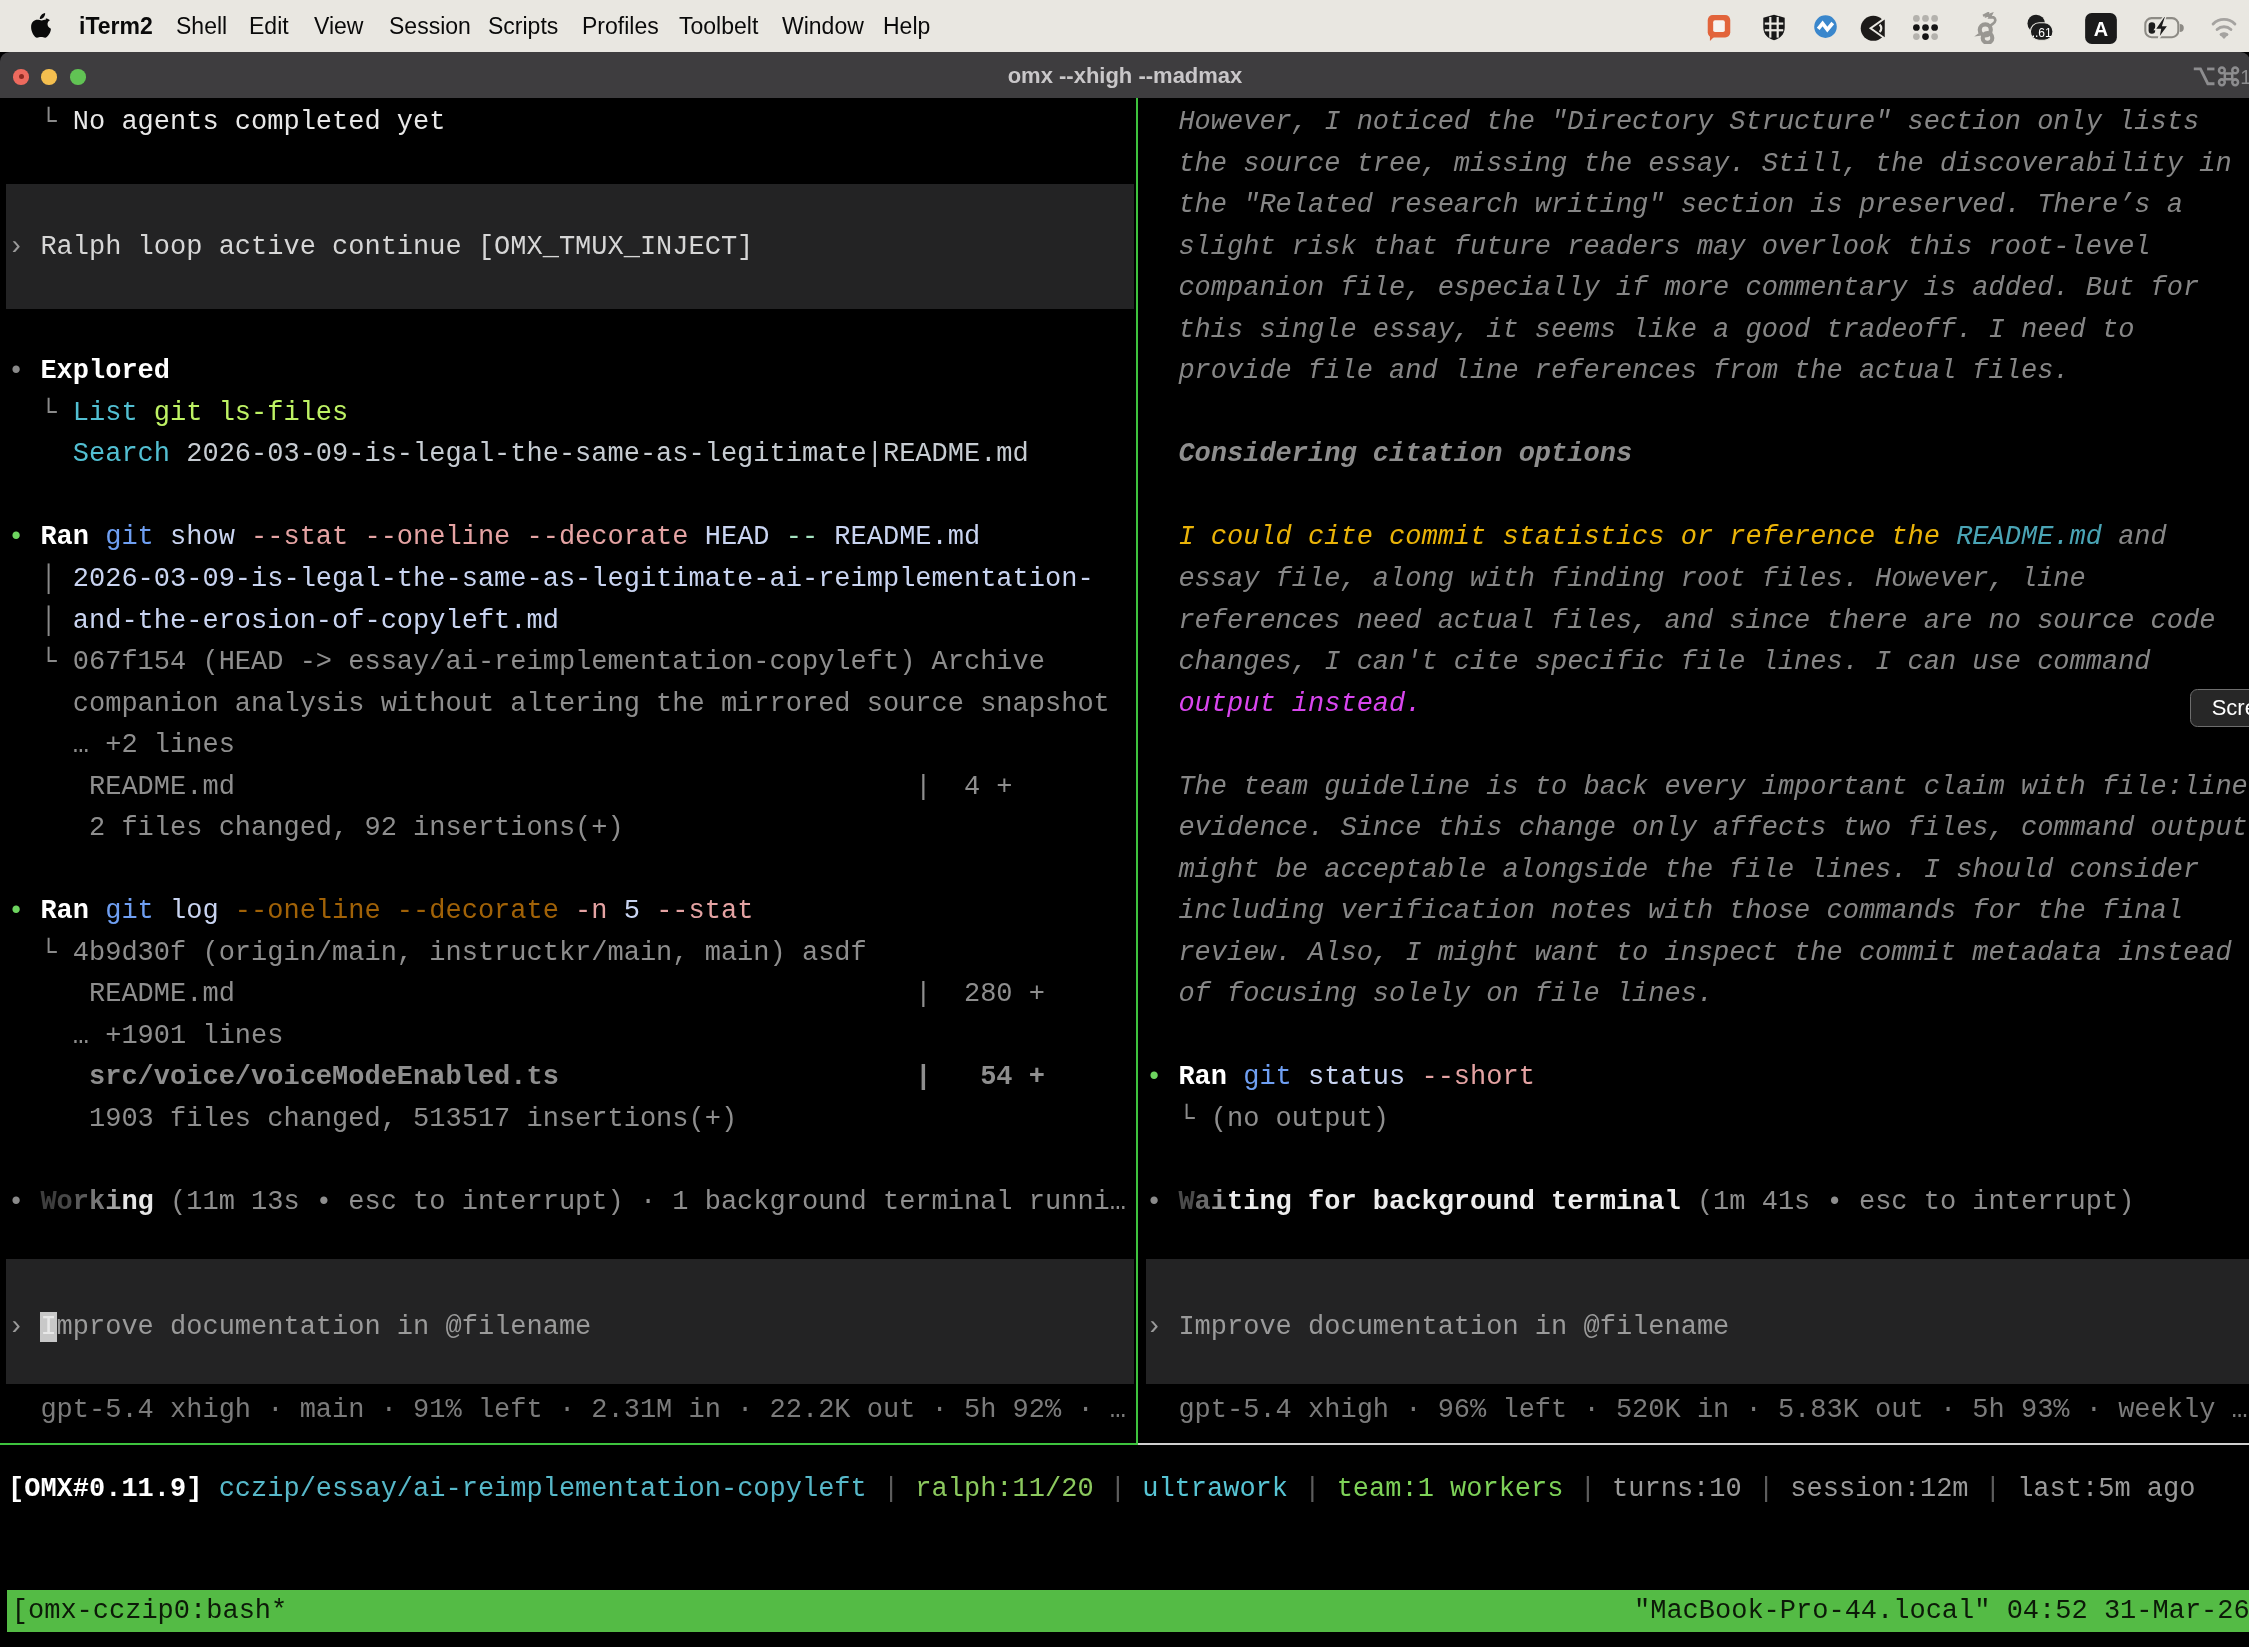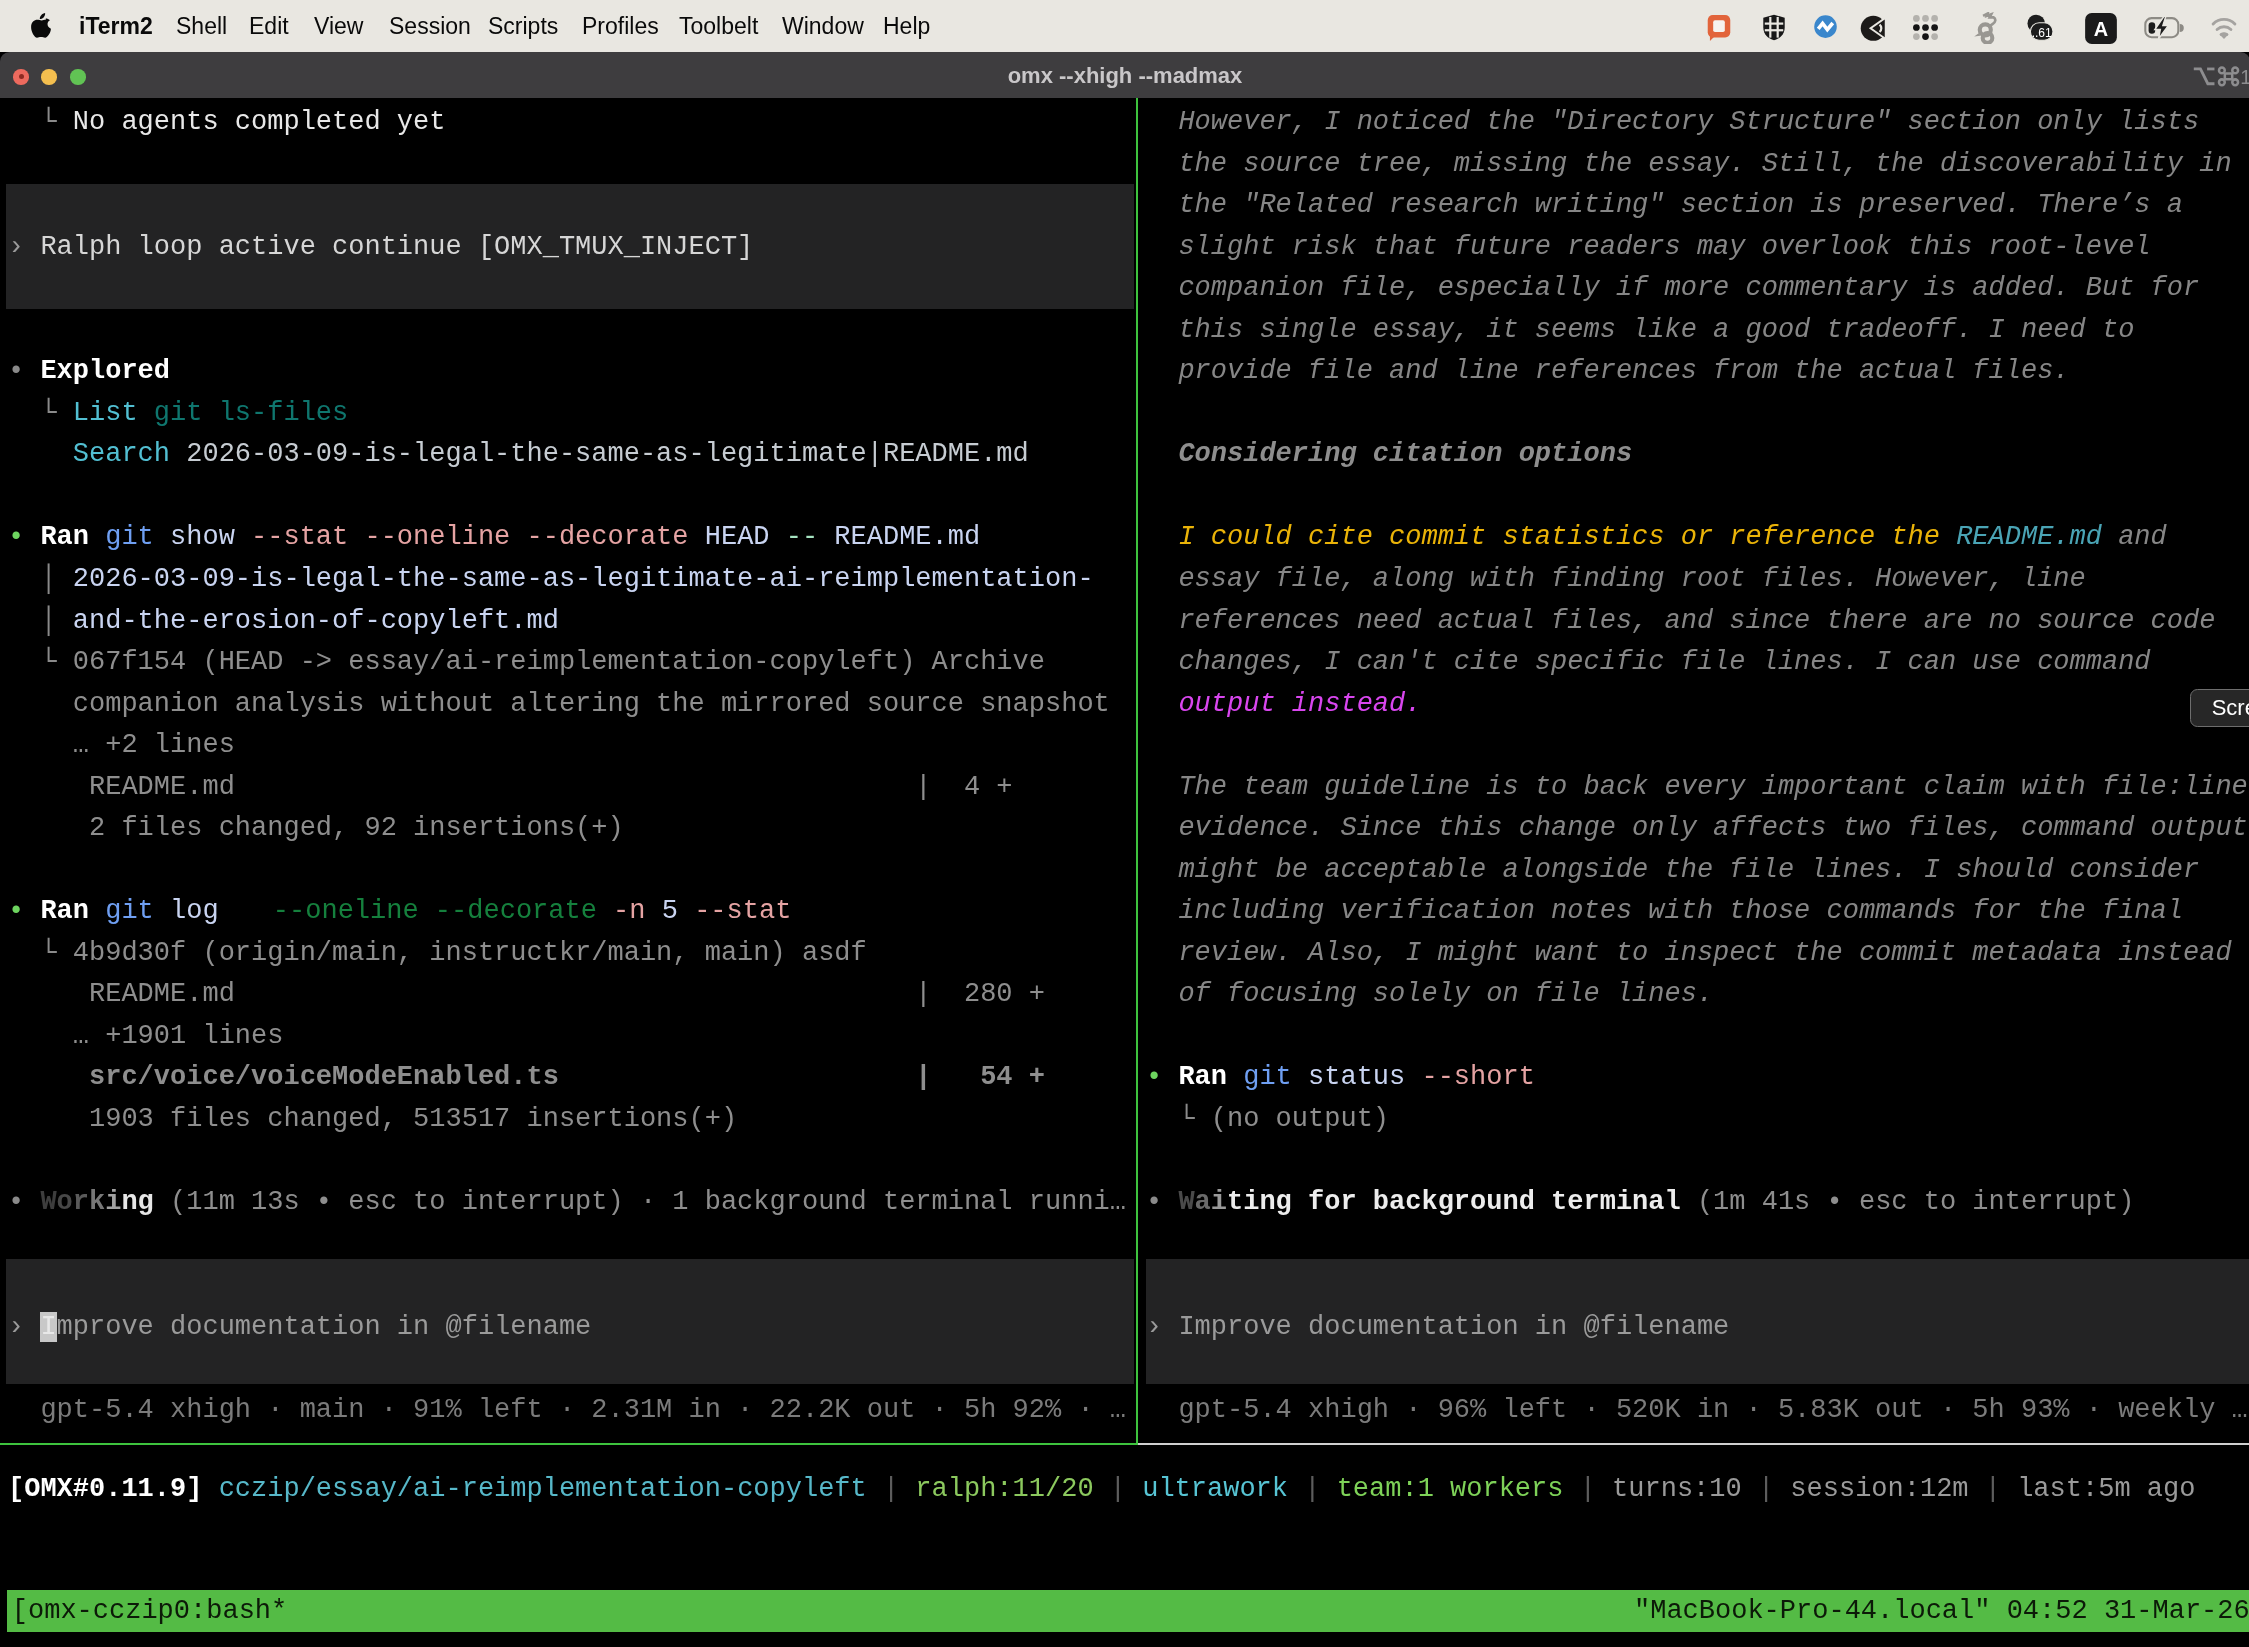--- a/index.html
+++ b/index.html
@@ -121,31 +121,31 @@
 <div class="abs" style="left:5.9px;top:1259px;width:1128px;height:125px;background:#232324"></div>
 <div class="abs" style="left:1146px;top:1259px;width:1103px;height:125px;background:#232324"></div>
 
 <div class="abs" style="left:1136px;top:98px;width:2.2px;height:1347px;background:#3ec33e"></div>
 <div class="abs" style="left:0;top:1443px;width:1137px;height:2.2px;background:#3ec33e"></div>
 <div class="abs" style="left:1138px;top:1443px;width:1112px;height:2.2px;background:#cfcfcf"></div>
 
 <div class="tl" style="left:8px;top:101px">  <span style="color:#8a8a8a;">└ </span><span style="color:#e8e8e8;">No agents completed yet</span></div>
 <div class="tl" style="left:8px;top:226px"><span style="color:#9a9a9a;">› </span><span style="color:#d6d6d6;">Ralph loop active continue [OMX_TMUX_INJECT]</span></div>
 <div class="tl" style="left:8px;top:350px"><span style="color:#8a8a8a;">• </span><span style="color:#ffffff;font-weight:bold;">Explored</span></div>
-<div class="tl" style="left:8px;top:392px">  <span style="color:#8a8a8a;">└ </span><span style="color:#52bfd2;">List</span><span style="color:#0f766e;"> git ls-files</span></div>
+<div class="tl" style="left:8px;top:392px">  <span style="color:#8a8a8a;">└ </span><span style="color:#52bfd2;">List</span><span style="color:#bef264;"> git ls-files</span></div>
 <div class="tl" style="left:8px;top:433px">    <span style="color:#52bfd2;">Search</span><span style="color:#c6ccd2;"> 2026-03-09-is-legal-the-same-as-legitimate|README.md</span></div>
 <div class="tl" style="left:8px;top:516px"><span style="color:#6dd45f;">• </span><span style="color:#ffffff;font-weight:bold;">Ran </span><span style="color:#6f9ff2;">git </span><span style="color:#c9d4f1;">show </span><span style="color:#e5a3a3;">--stat --oneline --decorate </span><span style="color:#c9d4f1;">HEAD </span><span style="color:#a6e3c1;">-- </span><span style="color:#c9d4f1;">README.md</span></div>
 <div class="tl" style="left:8px;top:558px">  <span style="color:#8a8a8a;">│ </span><span style="color:#c9d4f1;">2026-03-09-is-legal-the-same-as-legitimate-ai-reimplementation-</span></div>
 <div class="tl" style="left:8px;top:600px">  <span style="color:#8a8a8a;">│ </span><span style="color:#c9d4f1;">and-the-erosion-of-copyleft.md</span></div>
 <div class="tl" style="left:8px;top:641px">  <span style="color:#8a8a8a;">└ </span><span style="color:#8e8e8e;">067f154 (HEAD -&gt; essay/ai-reimplementation-copyleft) Archive</span></div>
 <div class="tl" style="left:8px;top:683px">    <span style="color:#8e8e8e;">companion analysis without altering the mirrored source snapshot</span></div>
 <div class="tl" style="left:8px;top:724px">    <span style="color:#8e8e8e;">… +2 lines</span></div>
 <div class="tl" style="left:8px;top:766px">     <span style="color:#8e8e8e;">README.md                                          |  4 +</span></div>
 <div class="tl" style="left:8px;top:807px">     <span style="color:#8e8e8e;">2 files changed, 92 insertions(+)</span></div>
-<div class="tl" style="left:8px;top:890px"><span style="color:#6dd45f;">• </span><span style="color:#ffffff;font-weight:bold;">Ran </span><span style="color:#6f9ff2;">git </span><span style="color:#c9d4f1;">log </span><span style="color:#15803d;margin-left:38px;">--oneline --decorate </span><span style="color:#e5a3a3;">-n </span><span style="color:#c9d4f1;">5 </span><span style="color:#e5a3a3;">--stat</span></div>
+<div class="tl" style="left:8px;top:890px"><span style="color:#6dd45f;">• </span><span style="color:#ffffff;font-weight:bold;">Ran </span><span style="color:#6f9ff2;">git </span><span style="color:#c9d4f1;">log </span><span style="color:#a16207;">--oneline --decorate </span><span style="color:#e5a3a3;">-n </span><span style="color:#c9d4f1;">5 </span><span style="color:#e5a3a3;">--stat</span></div>
 <div class="tl" style="left:8px;top:932px">  <span style="color:#8a8a8a;">└ </span><span style="color:#8e8e8e;">4b9d30f (origin/main, instructkr/main, main) asdf</span></div>
 <div class="tl" style="left:8px;top:973px">     <span style="color:#8e8e8e;">README.md                                          |  280 +</span></div>
 <div class="tl" style="left:8px;top:1015px">    <span style="color:#8e8e8e;">… +1901 lines</span></div>
 <div class="tl" style="left:8px;top:1056px">     <span style="color:#8e8e8e;font-weight:bold;">src/voice/voiceModeEnabled.ts                      |   54 +</span></div>
 <div class="tl" style="left:8px;top:1098px">     <span style="color:#8e8e8e;">1903 files changed, 513517 insertions(+)</span></div>
 <div class="tl" style="left:8px;top:1181px"><span style="color:#8a8a8a;">• </span><span style="color:#3d3d3d;font-weight:bold;">W</span><span style="color:#474747;font-weight:bold;">o</span><span style="color:#5a5a5a;font-weight:bold;">r</span><span style="color:#787878;font-weight:bold;">k</span><span style="color:#a2a2a2;font-weight:bold;">i</span><span style="color:#e6e6e6;font-weight:bold;">ng</span><span style="color:#8e8e8e;"> (11m 13s • esc to interrupt) · 1 background terminal runni…</span></div>
 <div class="tl" style="left:8px;top:1306px"><span style="color:#9a9a9a;">› </span><span style="background:#c8c8c8;">I</span><span style="color:#9a9a9a;">mprove documentation in @filename</span></div>
 <div class="tl" style="left:8px;top:1389px">  <span style="color:#7b7b7b;">gpt-5.4 xhigh · main · 91% left · 2.31M in · 22.2K out · 5h 92% · …</span></div>
 <div class="tl" style="left:1146px;top:101px">  <span style="color:#868686;font-style:italic;">However, I noticed the "Directory Structure" section only lists</span></div>
 <div class="tl" style="left:1146px;top:143px">  <span style="color:#868686;font-style:italic;">the source tree, missing the essay. Still, the discoverability in</span></div>

